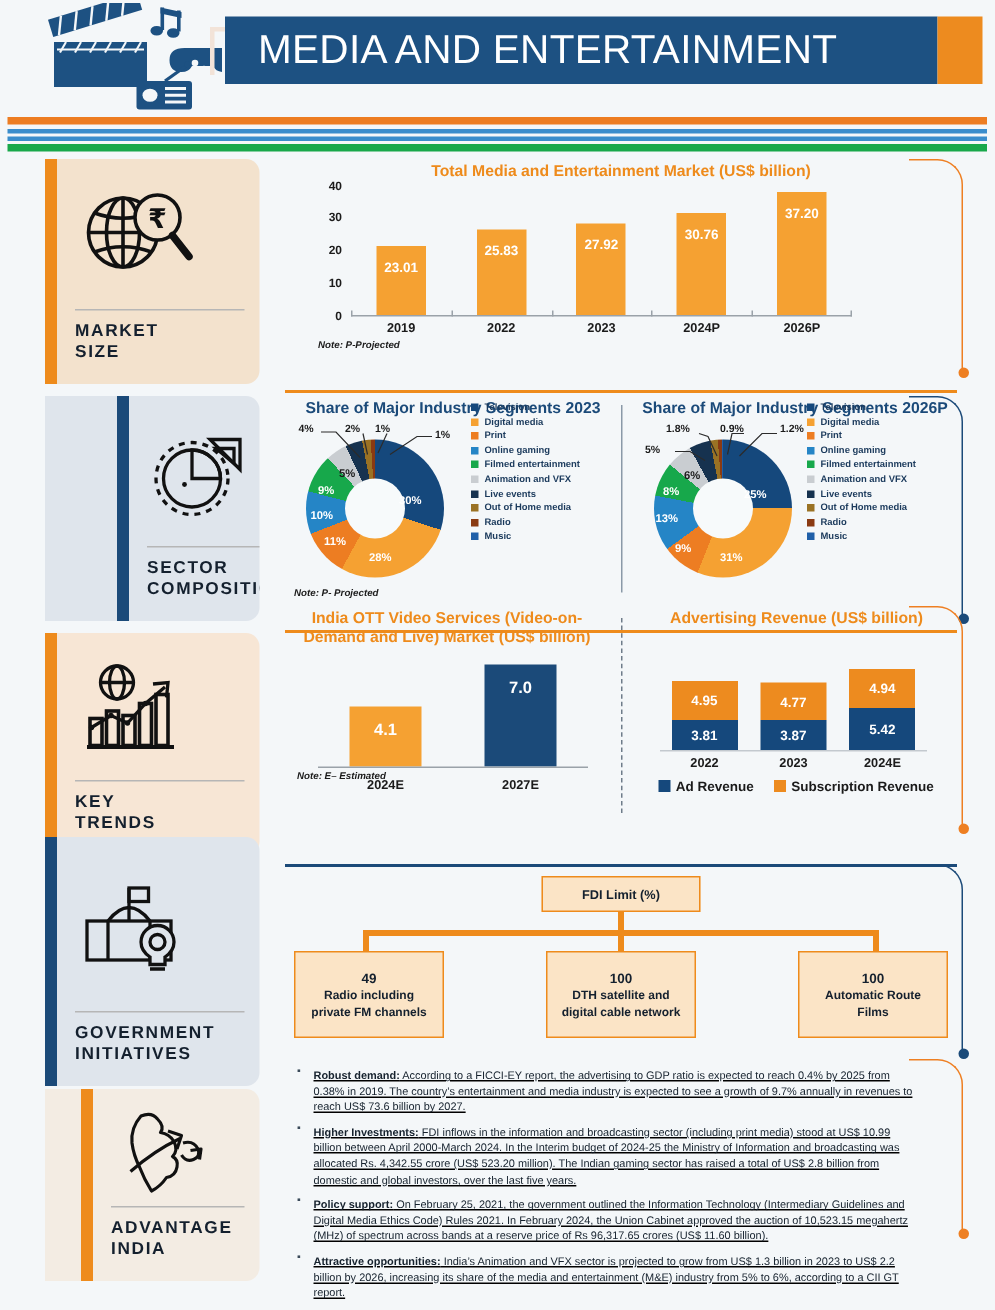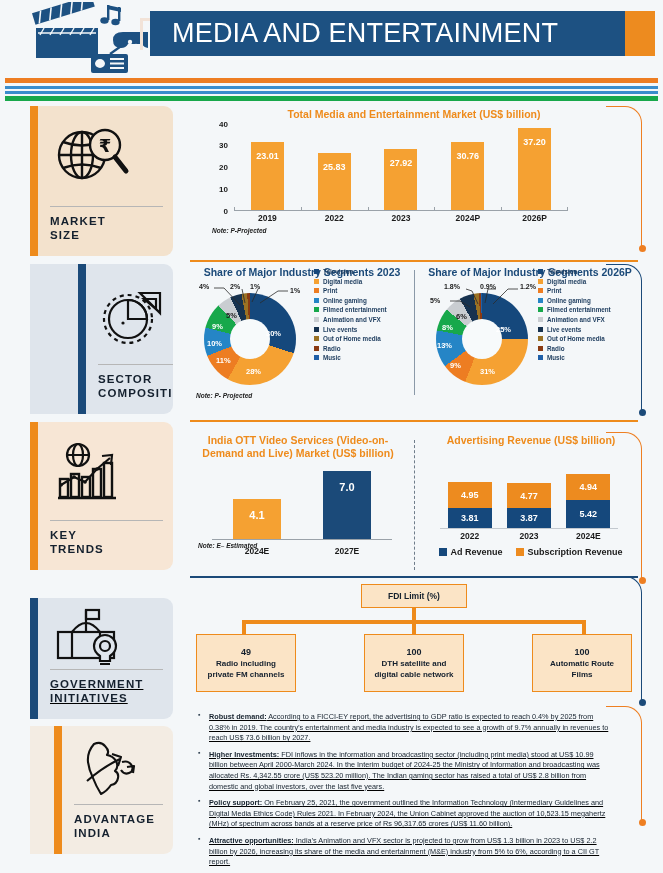--- a/index.html
+++ b/index.html
@@ -346,21 +346,21 @@
               <circle cx="35" cy="41" r="1.8"></circle>
                 <circle cx="47" cy="28" r="1.8"></circle>
             </g>
           </svg>
         </div>
         <div class="rail-rule"></div>
         <div class="rail-label"><span>KEY</span><br><span>TRENDS</span></div>
       </div>
     </div>
 
-    <div class="rail-card c-grey" style="top:496px; height:121px;text-decoration:underline;">
+    <div class="rail-card c-grey" style="top:456px; height:166px;">
       <div class="rail-bar b-navy"></div>
       <div class="rail-in">
         <div class="rail-icon">
           <svg width="80" height="60" viewBox="0 0 80 60">
             <g fill="none" stroke="#111" stroke-width="2.2">
               <rect x="8" y="26" width="56" height="26"></rect>
               <path d="M22 26 q14 -18 28 0"></path>
               <line x1="36" y1="4" x2="36" y2="26"></line>
               <rect x="36" y="4" width="13" height="9"></rect>
               <line x1="22" y1="26" x2="22" y2="52"></line>
@@ -402,21 +402,21 @@
         <div class="yax">
           <span class="ytick" style="top:88px;">0</span>
           <span class="ytick" style="top:66px;">10</span>
           <span class="ytick" style="top:44px;">20</span>
           <span class="ytick" style="top:22px;">30</span>
           <span class="ytick" style="top:1px;">40</span>
         </div>
         <div class="plot">
           <div class="cols">
             <div class="col">
-                <div class="bar" style="height:68px;">
+                <div class="bar" style="height:46px;">
                   <span class="bval">23.01</span>
                 </div>
               </div>
             <div class="col">
                 <div class="bar" style="height:56.8px;">
                   <span class="bval">25.83</span>
                 </div>
               </div>
             <div class="col">
                 <div class="bar" style="height:61.4px;">
@@ -622,21 +622,21 @@
         </div>
       </div>
       <div class="conn navy" style="left:416px; top:0px; height:148px;">
         <div class="line"></div>
           <div class="dot"></div>
       </div>
     </div>
 
     <div class="panel-rule r-orange" style="top:318px;"></div>
 
-    <div class="panel" style="top:330px; height:148px;">
+    <div class="panel" style="top:302px; height:148px;">
       <div class="trend">
 
         <div class="trend-half">
           <div class="chart-title" style="padding:2px 14px 0 6px;">India OTT Video Services (Video-on-Demand and Live) Market (US$ billion)</div>
           <div class="bc2">
             <div class="plot">
               <div class="cols">
                 <div class="col">
                     <div class="bar" style="height:40px; background:#f5a132;">
                       <span class="bval">4.1</span>

